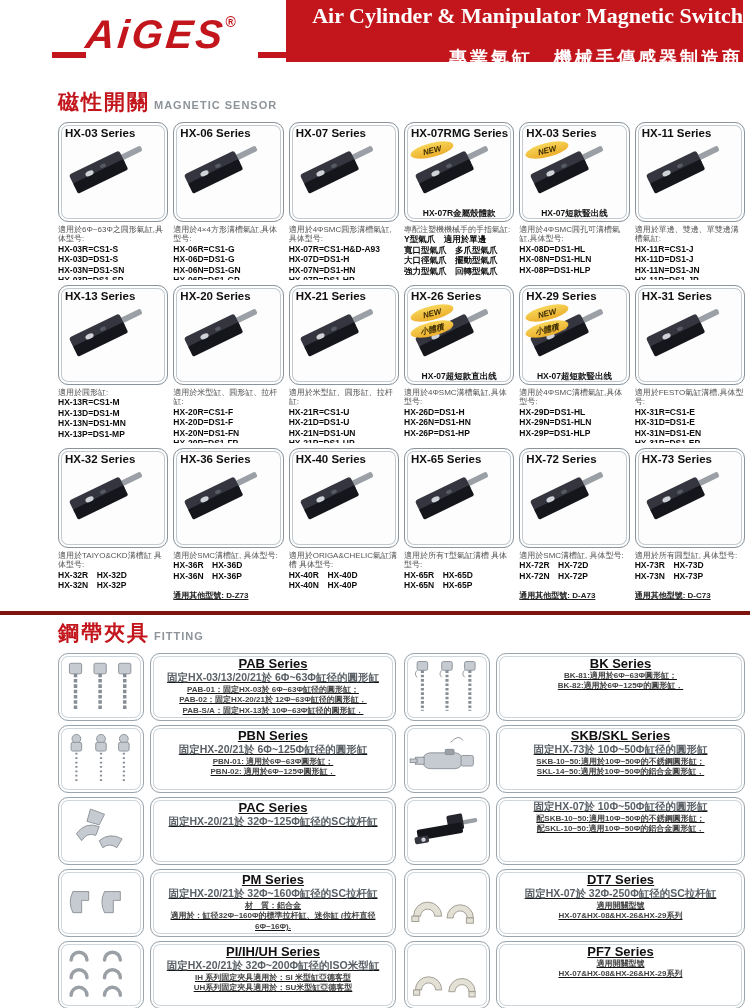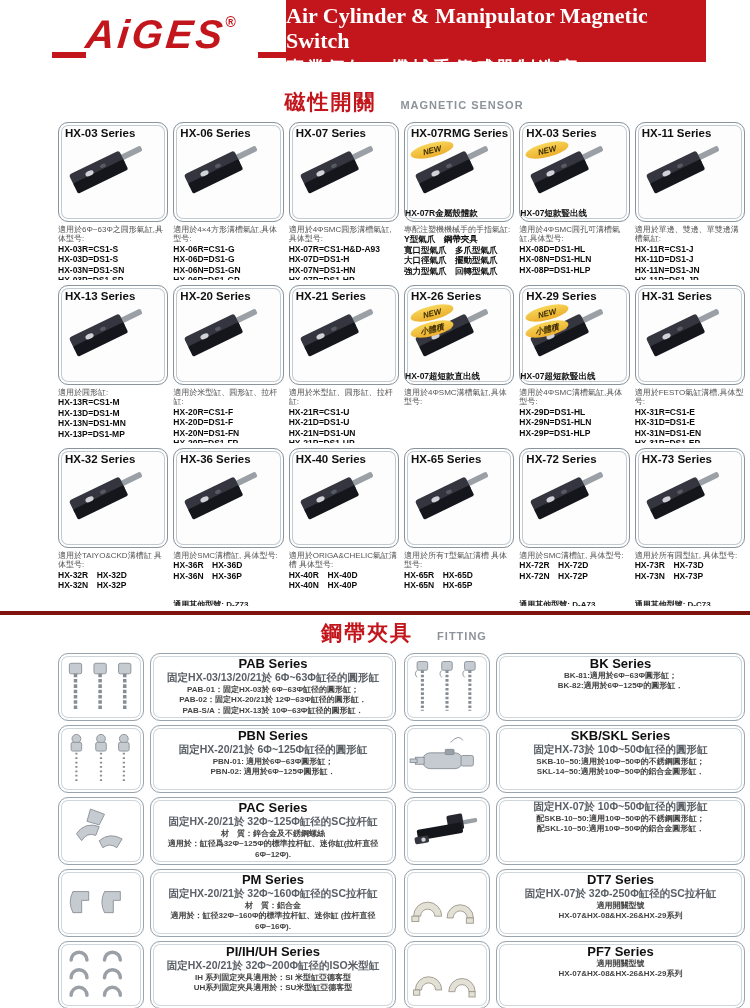--- a/index.html
+++ b/index.html
@@ -6,45 +6,45 @@
   html,body { width:750px; height:1008px; }
   body {
     font-family: "Liberation Sans", sans-serif;
     background:#ffffff; color:#111; position:relative; overflow:hidden;
   }
   :empty.hide-empty { display:none; }
 
   
   .header { position:relative; height:84px; }
   .banner {
-    position:absolute; left:286px; top:0; width:420px; height:62px;
-    background:#c3161c; text-align:left; color:#fff;
+    position:absolute; left:286px; top:0; width:457px; height:62px;
+    background:#c3161c; text-align:right; color:#fff;
   }
   .banner-title {
     font-family:"Liberation Serif", serif; font-weight:bold;
     font-size:22px; line-height:1.15; padding-top:3px;
   }
-  .banner-sub { font-size:18px; font-weight:bold; letter-spacing:3px; margin-top:2px; }
+  .banner-sub { font-size:18px; font-weight:bold; letter-spacing:3px; margin-top:18px; }
   .logo { position:absolute; left:86px; top:14px; color:#c3161c; }
   .logo-text {
     font-weight:bold; font-style:italic; font-size:40px; letter-spacing:3px;
     display:inline-block; transform:skewX(-6deg); line-height:1;
   }
   .logo-reg { font-size:14px; vertical-align:top; font-weight:bold; }
   .logo-bar { position:absolute; top:52px; height:6px; background:#c3161c; }
   .logo-bar.left  { left:52px;  width:34px; }
   .logo-bar.right { left:258px; width:28px; }
 
   
-  .sec-head { margin:4px 0 6px 58px; display:flex; align-items:baseline;justify-content:center; }
+  .sec-head { margin:4px 0 6px 58px; display:flex; align-items:baseline; }
   .sec-zh {
     font-family:"Liberation Serif", serif; font-weight:bold;
     font-size:21px; color:#c3161c; letter-spacing:2px;
   }
-  .sec-en { font-size:11px; font-weight:bold; color:#8d9399; margin-left:24px; letter-spacing:1px; }
+  .sec-en { font-size:11px; font-weight:bold; color:#8d9399; margin-left:4px; letter-spacing:1px; }
 
   
   .sgrid {
     display:grid; grid-template-columns:repeat(6,1fr);
     gap:5px 5px; margin:2px 5px 0 58px;
   }
   .scard { height:158px; overflow:hidden; }
   .sbox {
     position:relative; height:100px; background:#fdfdfd;
     border:1px solid #8a949c; border-radius:10px;
@@ -56,32 +56,32 @@
   .badges div {
     background:linear-gradient(180deg,#f7d558,#ecae2c);
     color:#3a2a00; font-weight:bold; font-style:italic; font-size:8px;
     width:44px; height:14px; border-radius:50%;
     display:flex; align-items:center; justify-content:center;
     transform:rotate(-14deg); margin-bottom:2px;
   }
   .simg { position:absolute; left:6px; right:6px; top:18px; bottom:12px; }
   .simg svg { width:100%; height:100%; }
   .slabel {
-    position:absolute; left:0; right:0; bottom:1px; 
+    position:absolute; left:0; right:0; bottom:1px; text-align:center;
     font-size:8.5px; font-weight:bold; color:#111;
   }
   .sdesc { font-size:8px; color:#555; line-height:1.18; margin-top:3px; }
   .smodels div { font-size:8.5px; font-weight:bold; color:#0c0c0c; line-height:1.22; white-space:nowrap; }
-  .snote { font-size:8px; font-weight:bold; color:#222; margin-top:18px; }
+  .snote { font-size:8px; font-weight:bold; color:#222; margin-top:9px;text-decoration:underline; }
 
   
   .divider { height:4px; background:#7e1310; margin-top:5px; }
   .fgrid {
     display:grid; grid-template-columns:338px 1fr;
-    gap:4px 8px; margin:2px 5px 0 58px;
+    gap:4px 8px; margin:2px 5px 0 58px;text-decoration:underline;
   }
   .frow { display:flex; gap:6px; height:68px; }
   .fthumb {
     flex:none; width:86px; background:#fff;
     border:1px solid #9aa4ac; border-radius:10px;
     box-shadow: inset 0 0 0 2px #fff, inset 0 0 0 3px #cfd6db;
     display:flex; align-items:center; justify-content:center;
   }
   .fthumb svg { width:76px; height:58px; }
   .fcard {
@@ -209,21 +209,21 @@
             <rect x="10" y="25" width="58" height="12" rx="2" fill="#15161c"></rect>
             <ellipse cx="30" cy="23" rx="4.5" ry="2.6" fill="#cfd3d8"></ellipse>
             <ellipse cx="46" cy="22" rx="3.2" ry="2" fill="#555a63"></ellipse>
           </g>
         </svg>
       </div>
       <div class="slabel hide-empty">HX-07R金屬殼體款</div>
     </div>
     <div class="sdesc">專配注塑機機械手的手指氣缸:</div>
     <div class="smodels">
-        <div>Y型氣爪　鋼帶夾具</div>
+        <div>Y型氣爪　適用於單邊</div>
         <div>寬口型氣爪　多爪型氣爪</div>
         <div>大口徑氣爪　擺動型氣爪</div>
         <div>強力型氣爪　回轉型氣爪</div>
       </div>
 
   </div>
 
   <div class="scard">
     <div class="sbox">
       <div class="stitle">HX-03 Series</div>
@@ -374,20 +374,25 @@
             <rect x="10" y="15" width="58" height="15" rx="3" fill="#34353e"></rect>
             <rect x="10" y="25" width="58" height="12" rx="2" fill="#15161c"></rect>
             <ellipse cx="30" cy="23" rx="4.5" ry="2.6" fill="#cfd3d8"></ellipse>
             <ellipse cx="46" cy="22" rx="3.2" ry="2" fill="#555a63"></ellipse>
           </g>
         </svg>
       </div>
       <div class="slabel hide-empty">HX-07超短款直出线</div>
     </div>
     <div class="sdesc">適用於4ΦSMC溝槽氣缸,具体型号:</div>
+    <div class="smodels">
+        <div>HX-26D=DS1-H</div>
+        <div>HX-26N=DS1-HN</div>
+        <div>HX-26P=DS1-HP</div>
+      </div>
 
   </div>
 
   <div class="scard">
     <div class="sbox">
       <div class="stitle">HX-29 Series</div>
       <div class="badges hide-empty">
           <div>NEW</div>
           <div>小體積</div>
         </div>
@@ -704,24 +709,20 @@
         <g fill="#c6cbd1" stroke="#868d94" stroke-width="1">
           <path d="M30 8 l16 6 -6 12 -14 -4 z"></path>
           <path d="M14 36 q10 -14 26 -8 l-4 10 q-10 -4 -16 6 z"></path>
           <path d="M40 44 q12 -10 26 -2 l-6 10 q-8 -6 -16 0 z"></path>
         </g>
       </svg>
     </div>
     <div class="fcard">
       <div class="ftitle">PAC Series</div>
       <div class="fsub">固定HX-20/21於 32Φ~125Φ缸径的SC拉杆缸</div>
-      <div class="flines">
-          <div>材　質：鋅合金及不銹鋼螺絲</div>
-          <div>適用於：缸径爲32Φ~125Φ的標準拉杆缸、迷你缸(拉杆直径6Φ~12Φ).</div>
-        </div>
     </div>
   </div>
 
   <div class="frow">
     <div class="fthumb">
       <svg viewBox="0 0 84 66">
         <g transform="rotate(-10 42 33)">
           <rect x="58" y="24" width="20" height="5" rx="2" fill="#9aa0a6"></rect>
           <rect x="44" y="16" width="18" height="18" rx="2" fill="#26272e"></rect>
           <rect x="8" y="26" width="52" height="12" rx="2" fill="#15161c"></rect>

